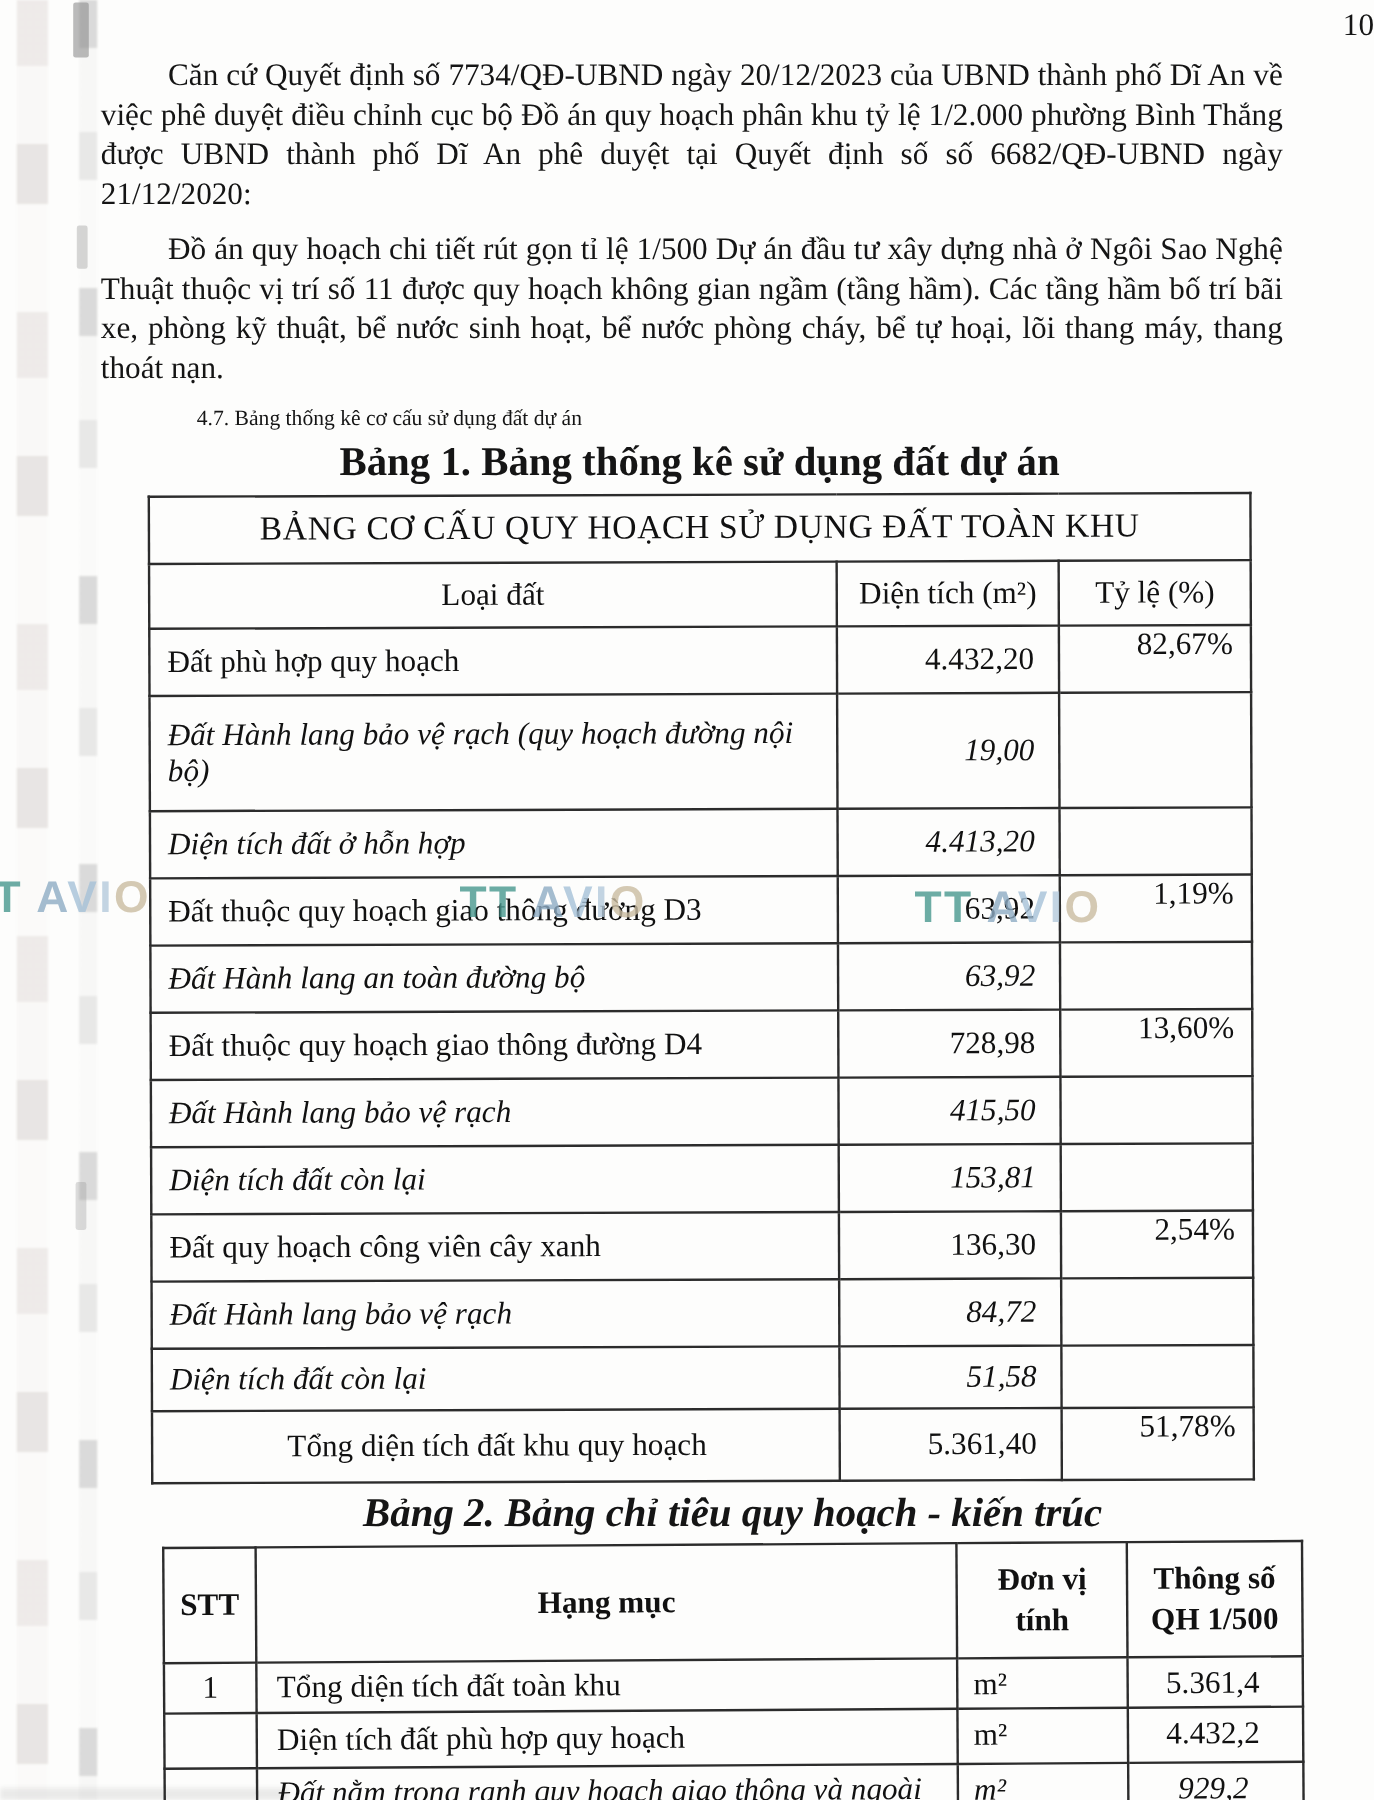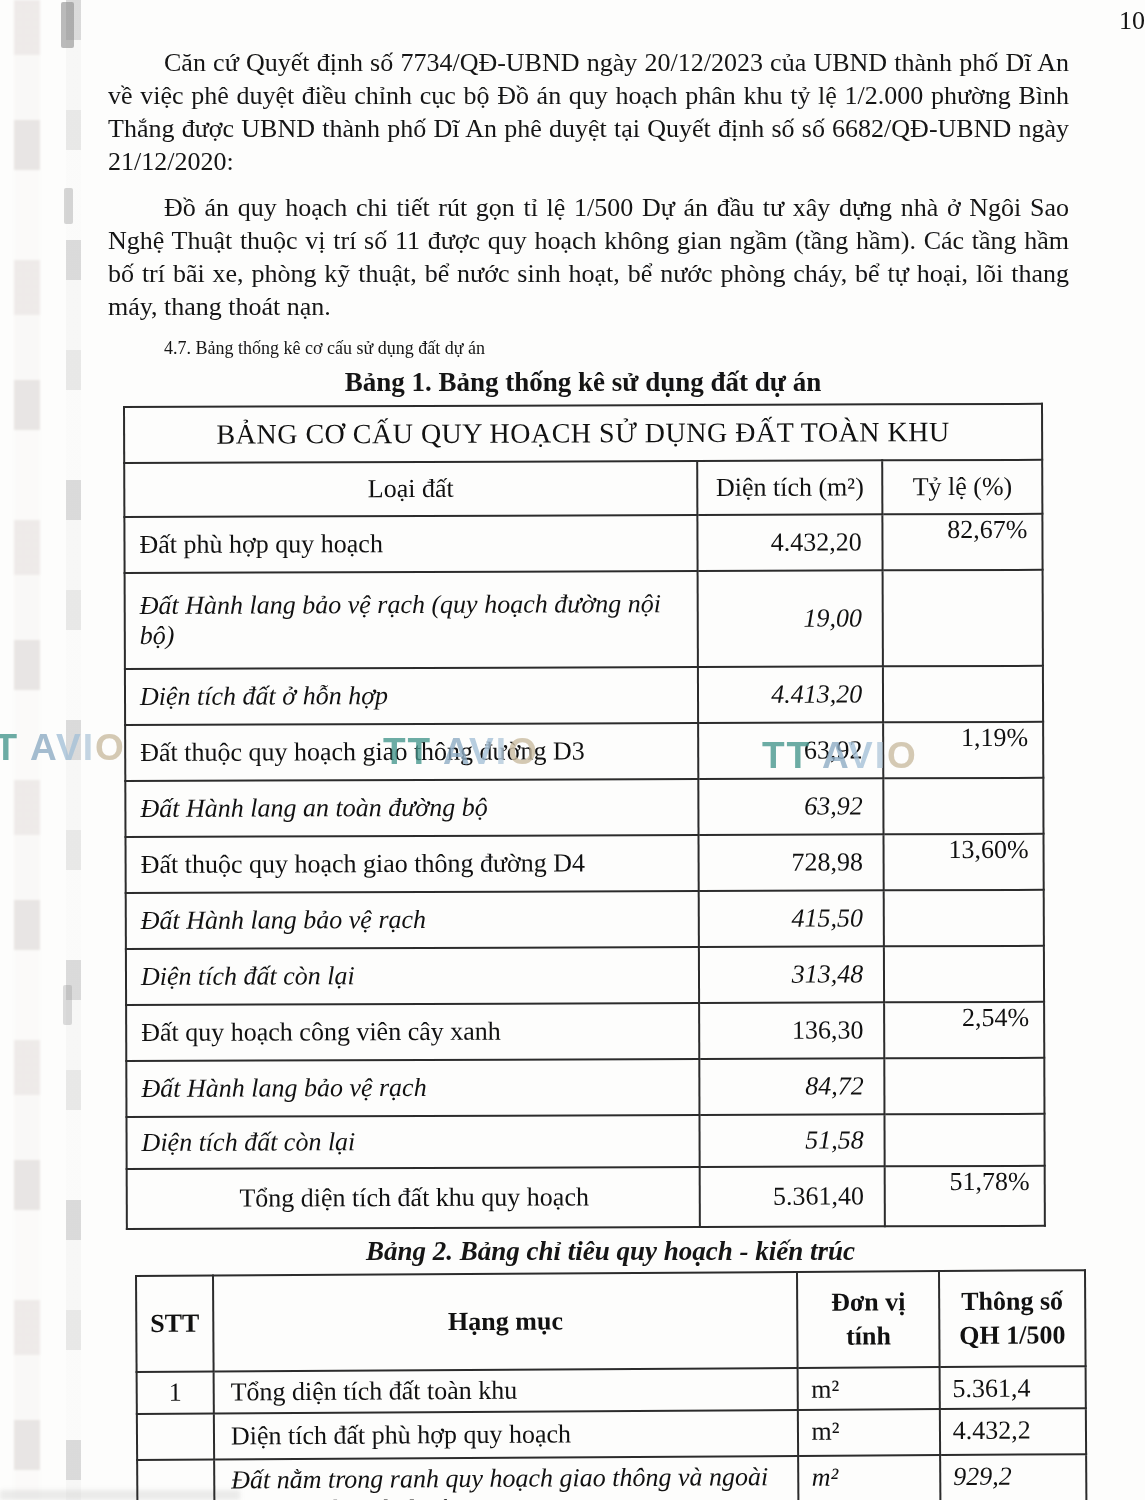--- a/index.html
+++ b/index.html
@@ -23,28 +23,28 @@
   .edge-mark{position:absolute;background:#8d8d8d;border-radius:2px;pointer-events:none;}
   .m1{left:61px;top:2px;width:13px;height:46px;opacity:.6;}
   .m2{left:64px;top:188px;width:9px;height:36px;opacity:.35;}
   .m3{left:63px;top:985px;width:9px;height:40px;opacity:.3;}
   .smudge{position:absolute;left:0;bottom:0;width:240px;height:10px;
     background:rgba(150,150,150,.18);filter:blur(2px);}
 
   
   .page-number{margin:6px 0 10px 0;text-align:right;font-size:26px;}
   .para{
-    margin:0 76px 0 108px;font-size:26px;line-height:33px;
+    margin:0 76px 0 84px;font-size:26px;line-height:33px;
     text-align:justify;text-indent:56px;
   }
   .para + .para{margin-top:13px;}
   .section-heading{
     margin:15px 76px 0 108px;font-size:18px;text-indent:56px;
   }
-  .tbl-caption{font-weight:bold;font-size:27px;margin:8px 0 8px 0;text-align:center;}
+  .tbl-caption{font-weight:bold;font-size:34px;margin:8px 0 8px 0;text-align:center;}
   .cap1{width:920px;margin-left:123px;}
   .cap2{width:951px;margin-left:135px;margin-top:6px;font-style:italic;}
 
   
   table{border-collapse:collapse;font-size:26px;color:#111;
         font-family:"Liberation Serif", serif;}
   td{border:2px solid #2c2c2c;padding:4px 12px;vertical-align:middle;}
 
   .t1{width:920px;margin-left:123px;transform:rotate(-0.2deg);transform-origin:left top;}
   .t1-title td{font-size:28px;text-align:center;height:50px;letter-spacing:.5px;padding:2px 8px;}
@@ -54,21 +54,21 @@
   .t1 .pct{text-align:right;padding-right:14px;vertical-align:top;padding-top:0;}
   .t1 .total-lbl{text-align:center;}
   .it{font-style:italic;}
   .dashed-top td{border-top:2px dashed #2c2c2c;}
 
   .t2{width:951px;margin-left:135px;transform:rotate(-0.35deg);transform-origin:left top;}
   .t2-head td{font-weight:bold;text-align:center;height:86px;line-height:34px;}
   .t2 .stt{text-align:center;}
   .t2 .item{text-align:left;padding-left:16px;}
   .t2 .unit{text-align:left;vertical-align:top;padding-top:6px;}
-  .t2 .val{text-align:left;padding-right:16px;vertical-align:top;padding-top:6px;}
+  .t2 .val{text-align:center;padding-right:16px;vertical-align:top;padding-top:6px;}
   .r-s{height:40px;} .r-m{height:46px;} .r-l{height:72px;}
 
   
   .watermark{
     position:absolute;font-family:"Liberation Sans", sans-serif;
     font-weight:bold;font-size:37px;letter-spacing:2px;opacity:.8;
     white-space:nowrap;pointer-events:none;
   }
   .wm-left{left:-30px;top:727px;}
   .wm-center{left:383px;top:731px;}
@@ -139,21 +139,21 @@
     <td class="num">728,98</td>
     <td class="pct">13,60%</td>
   </tr>
   <tr>
     <td class="lbl it">Đất Hành lang bảo vệ rạch</td>
     <td class="num it">415,50</td>
     <td class="pct"></td>
   </tr>
   <tr>
     <td class="lbl it">Diện tích đất còn lại</td>
-    <td class="num it">313,48</td>
+    <td class="num it">153,81</td>
     <td class="pct"></td>
   </tr>
   <tr>
     <td class="lbl">Đất quy hoạch công viên cây xanh</td>
     <td class="num">136,30</td>
     <td class="pct">2,54%</td>
   </tr>
   <tr>
     <td class="lbl it">Đất Hành lang bảo vệ rạch</td>
     <td class="num it">84,72</td>

